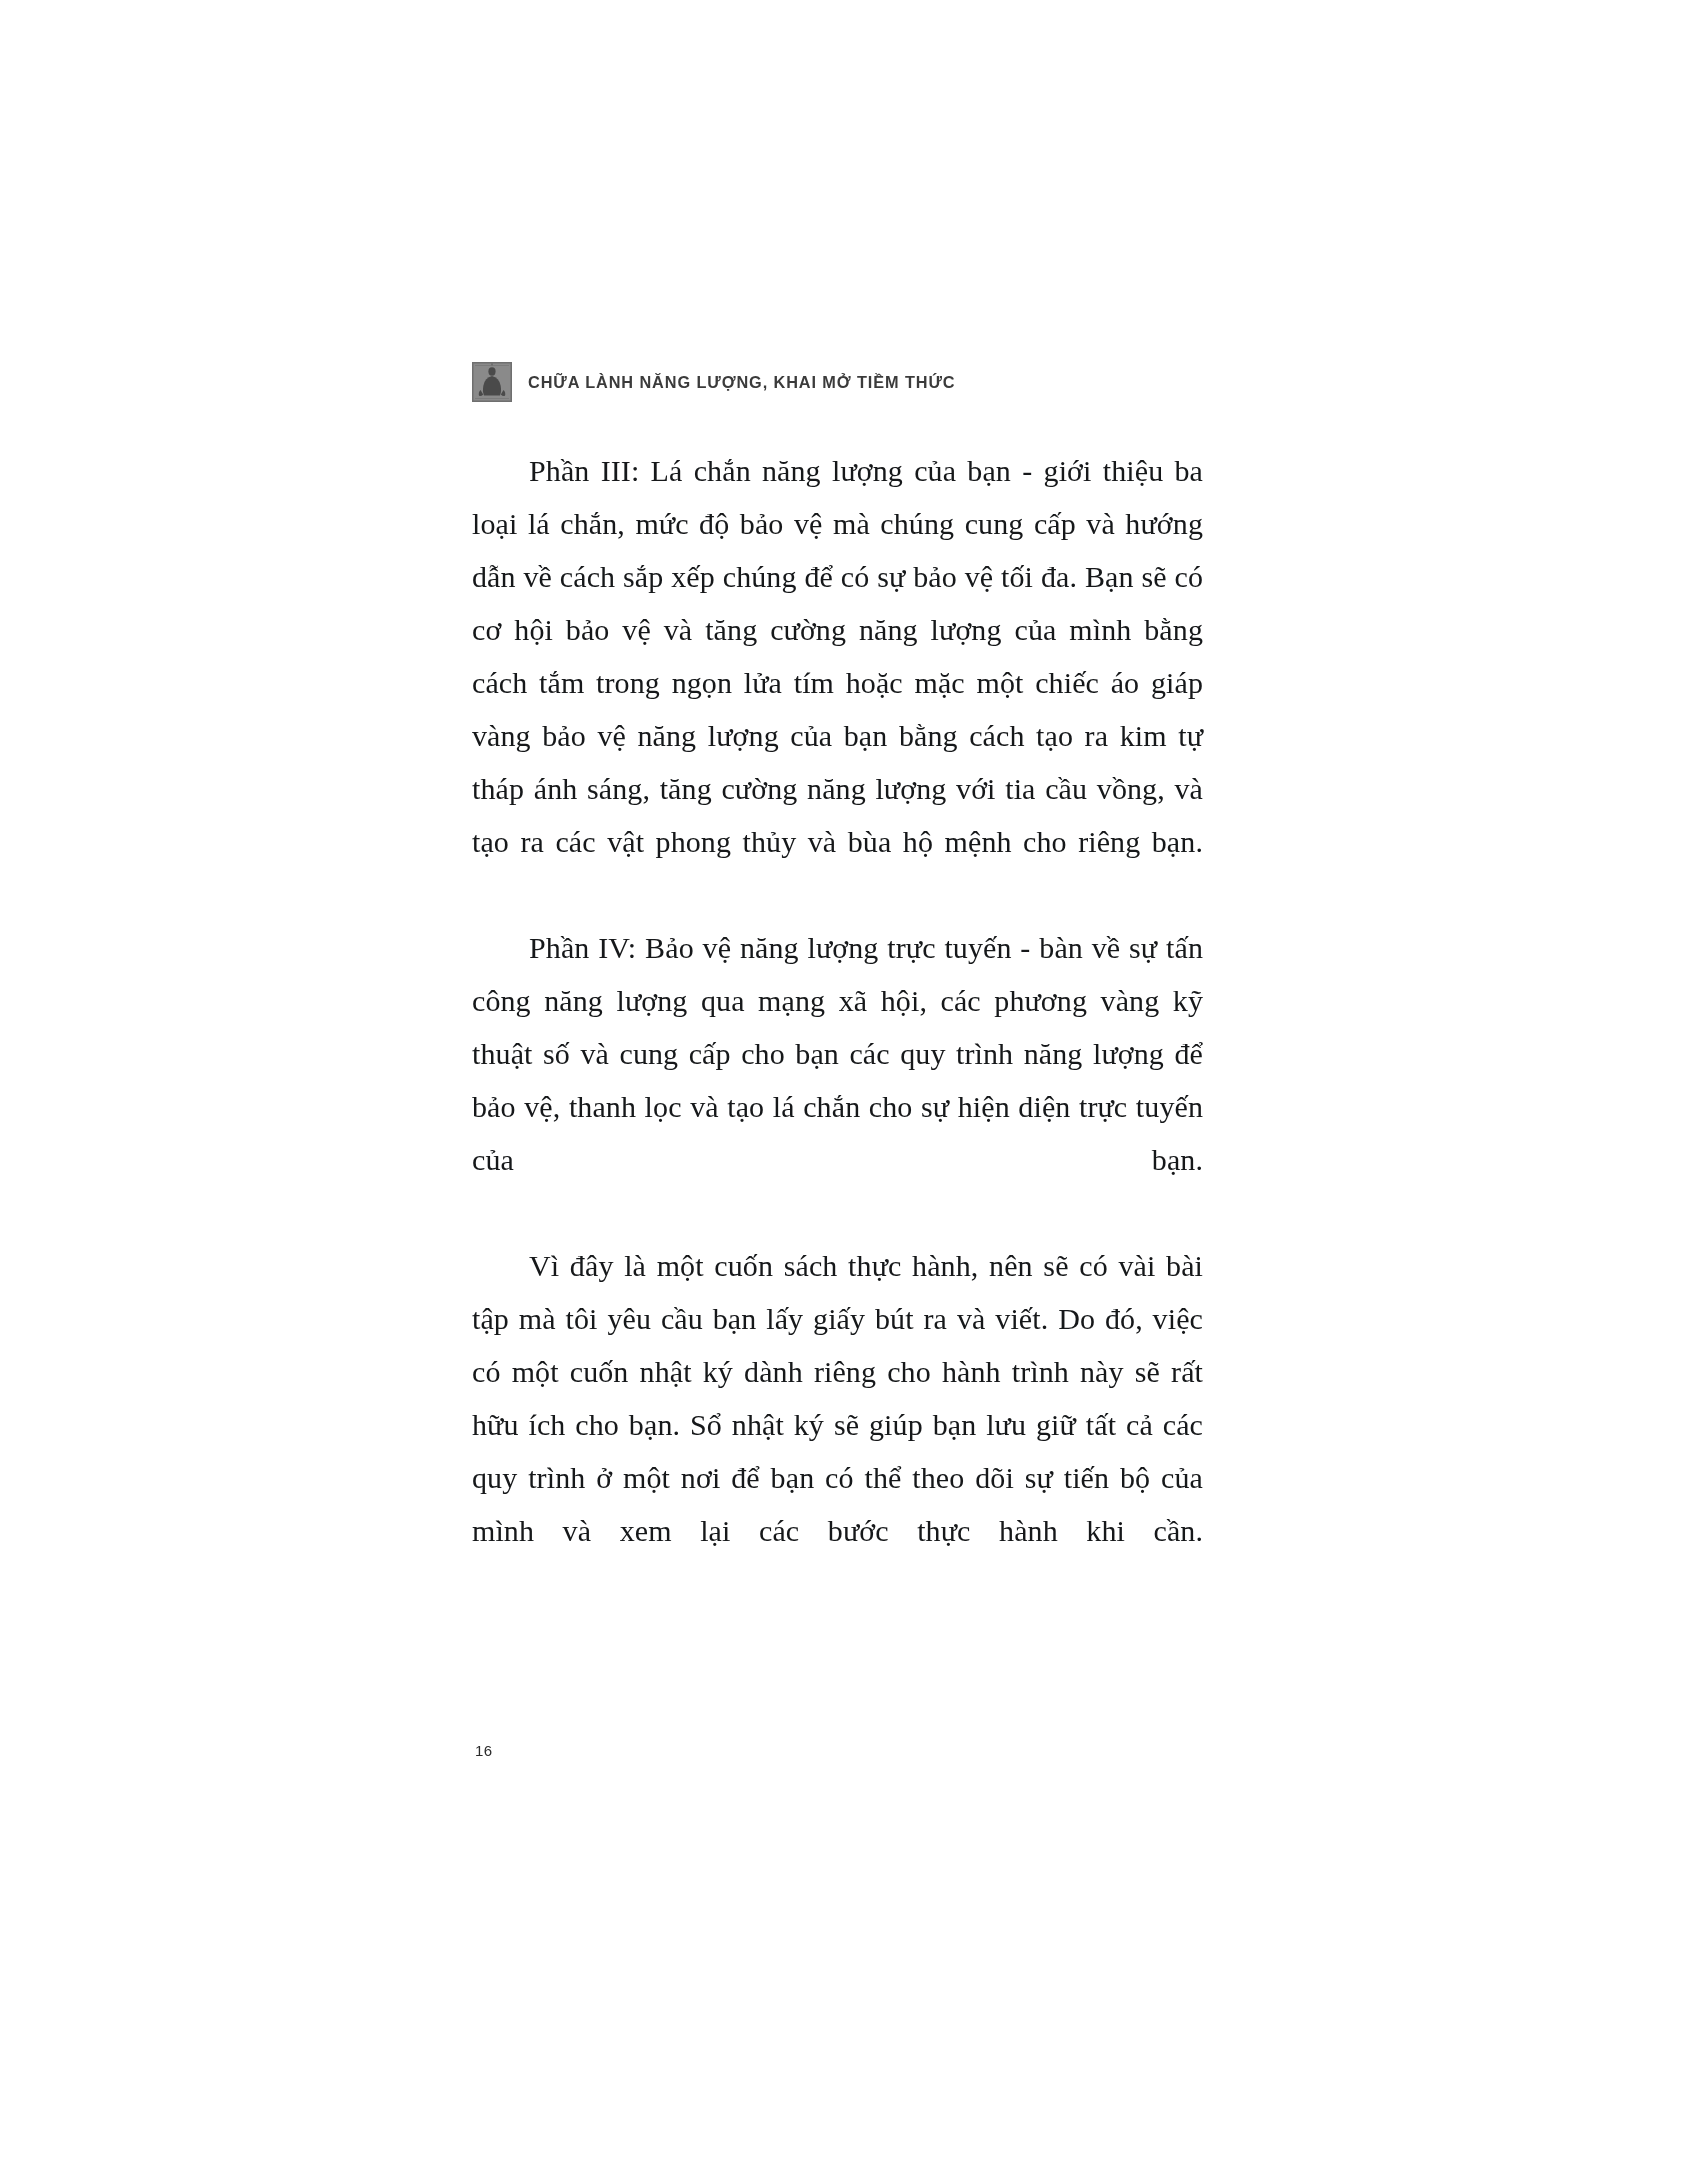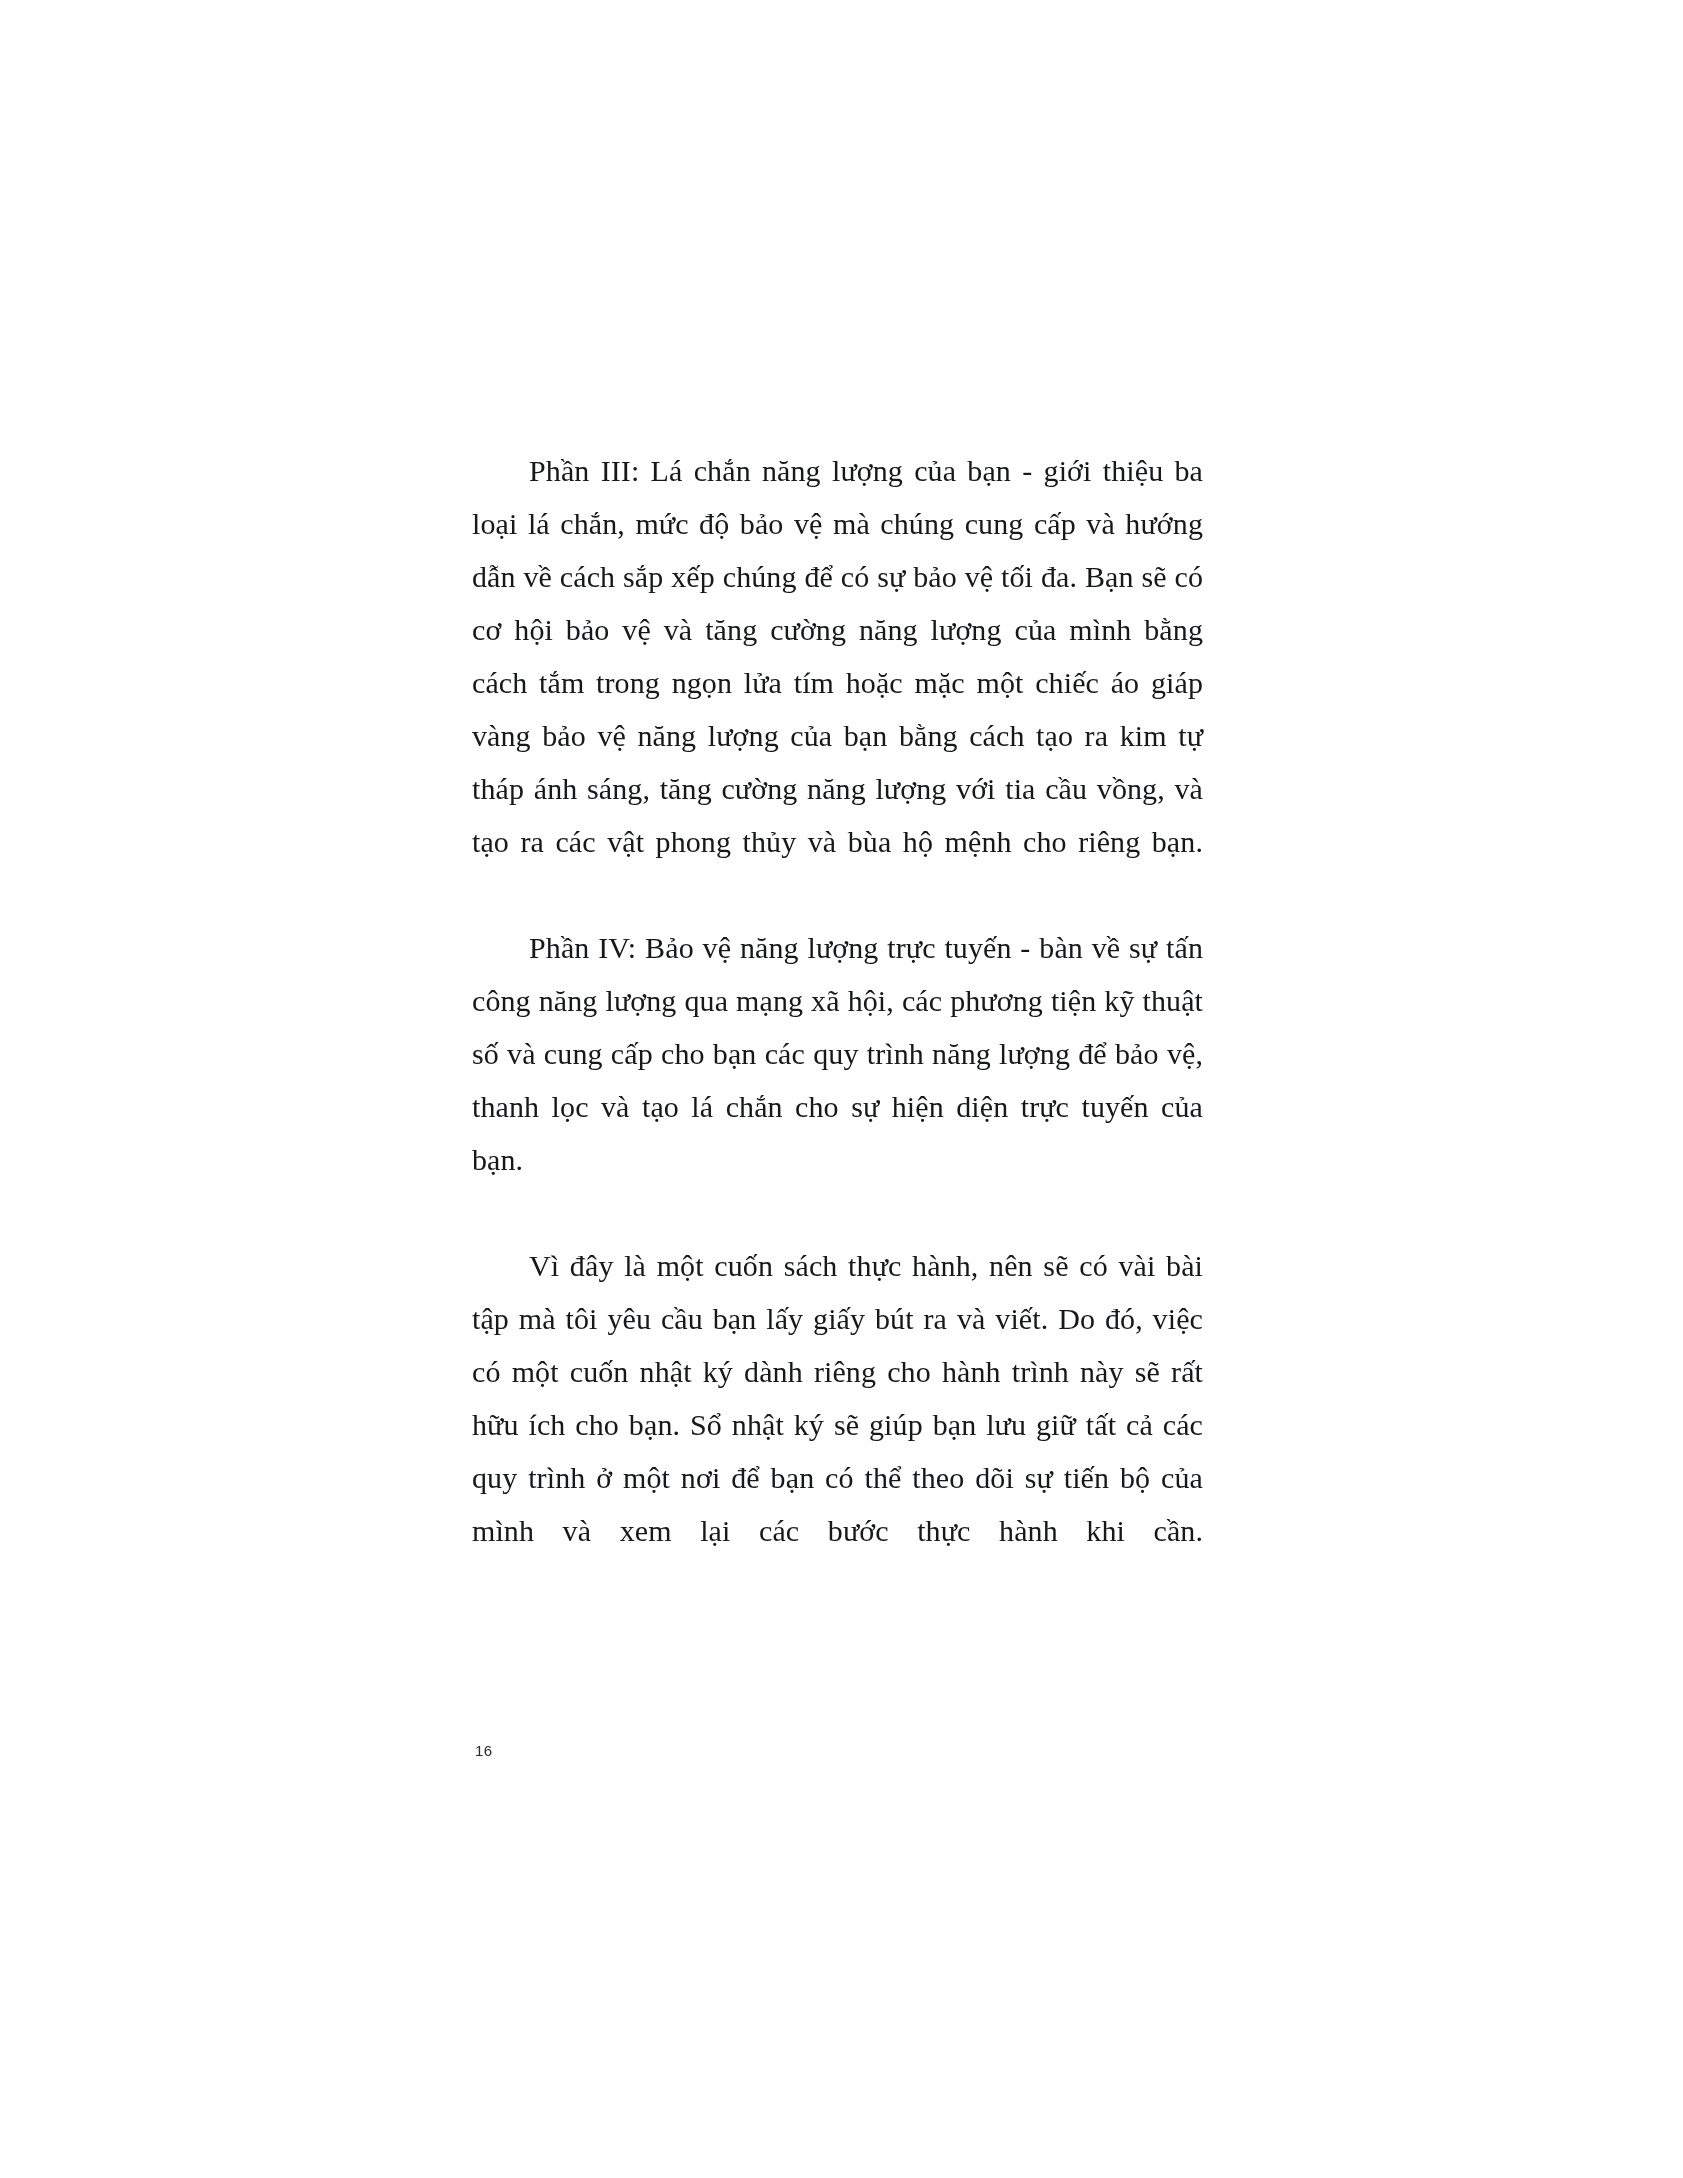--- a/index.html
+++ b/index.html
@@ -97,23 +97,41 @@
     font-size: 15px;
     color: #2b2b2b;
     letter-spacing: 0.4px;
   }
 </style>
 </head>
 <body>
 
 <div class="page">
 
+  <div class="running-head">
+    <svg class="rh-emblem" viewBox="0 0 40 44" aria-hidden="true">
+      <rect x="0" y="2" width="40" height="40" fill="#6f6f6f"></rect>
+      <rect x="1.5" y="3.5" width="37" height="37" fill="#8a8a8a"></rect>
+      <g fill="#4a4a4a">
+        <ellipse cx="20" cy="11.5" rx="3.6" ry="4.2"></ellipse>
+        <path d="M20 6.2 q1 -2.2 0 -3.2 q-1 1 0 3.2 z"></path>
+        <path d="M20 16 q-7 1.5 -8.6 9.5 q-1.2 6 0.6 10 h16 q1.8 -4 0.6 -10 Q27 17.5 20 16 z"></path>
+        <path d="M8.5 30 q-2.5 2.5 -1.5 5.8 q2.4 0.6 4.2 -1.4 z"></path>
+        <path d="M31.5 30 q2.5 2.5 1.5 5.8 q-2.4 0.6 -4.2 -1.4 z"></path>
+      </g>
+      <g fill="#6f6f6f" opacity="0.55">
+        <rect x="3" y="5" width="34" height="1"></rect>
+        <rect x="3" y="38" width="34" height="1"></rect>
+      </g>
+    </svg>
+    <div class="rh-title">CHỮA LÀNH NĂNG LƯỢNG, KHAI MỞ TIỀM THỨC</div>
+  </div>
 
   <div class="text-column">
     <p class="para indent">Phần III: Lá chắn năng lượng của bạn - giới thiệu ba loại lá chắn, mức độ bảo vệ mà chúng cung cấp và hướng dẫn về cách sắp xếp chúng để có sự bảo vệ tối đa. Bạn sẽ có cơ hội bảo vệ và tăng cường năng lượng của mình bằng cách tắm trong ngọn lửa tím hoặc mặc một chiếc áo giáp vàng bảo vệ năng lượng của bạn bằng cách tạo ra kim tự tháp ánh sáng, tăng cường năng lượng với tia cầu vồng, và tạo ra các vật phong thủy và bùa hộ mệnh cho riêng bạn.</p>
-    <p class="para indent">Phần IV: Bảo vệ năng lượng trực tuyến - bàn về sự tấn công năng lượng qua mạng xã hội, các phương tiện kỹ thuật số và cung cấp cho bạn các quy trình năng lượng để bảo vệ, thanh lọc và tạo lá chắn cho sự hiện diện trực tuyến của bạn.</p>
+    <p class="para indent">Phần IV: Bảo vệ năng lượng trực tuyến - bàn về sự tấn công năng lượng qua mạng xã hội, các phương vàng kỹ thuật số và cung cấp cho bạn các quy trình năng lượng để bảo vệ, thanh lọc và tạo lá chắn cho sự hiện diện trực tuyến của bạn.</p>
     <p class="para indent">Vì đây là một cuốn sách thực hành, nên sẽ có vài bài tập mà tôi yêu cầu bạn lấy giấy bút ra và viết. Do đó, việc có một cuốn nhật ký dành riêng cho hành trình này sẽ rất hữu ích cho bạn. Sổ nhật ký sẽ giúp bạn lưu giữ tất cả các quy trình ở một nơi để bạn có thể theo dõi sự tiến bộ của mình và xem lại các bước thực hành khi cần.</p>
   </div>
 
   <div class="folio">16</div>
 
 </div>
 
 
 </body></html>

